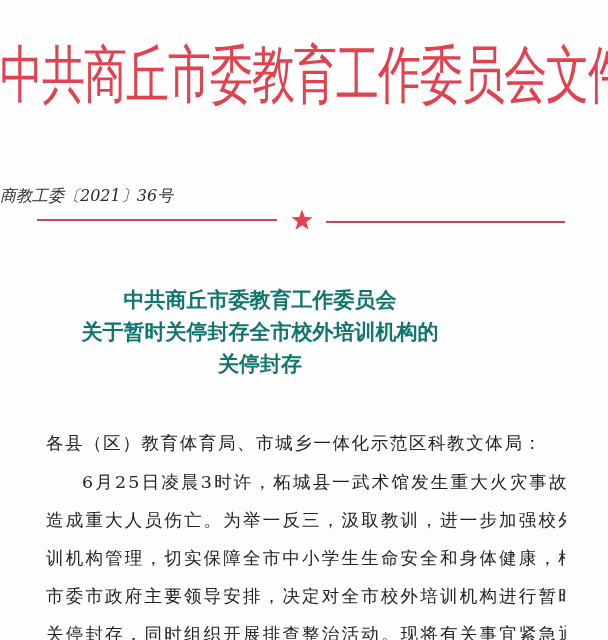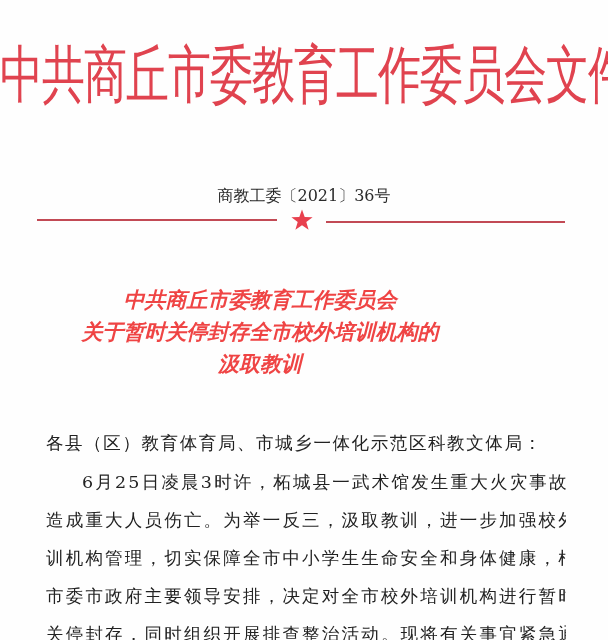--- a/index.html
+++ b/index.html
@@ -35,25 +35,25 @@
       transform: scaleY(1.45);
       transform-origin: center center;
       font-weight: normal;
       white-space: nowrap;
     }
     .doc-number {
       position: absolute;
       left: 0;
       width: 608px;
       top: 184px;
-      text-align: center;
       font-size: 16px;
       line-height: 24px;
       color: #2a2a2a;
       white-space: nowrap;
+      font-style: italic;
     }
     .divider-row {
       position: absolute;
       top: 208px;
       left: 0;
       width: 608px;
       height: 24px;
     }
     .divider-line {
       position: absolute;
@@ -80,22 +80,21 @@
     .doc-title {
       position: absolute;
       left: 0;
       width: 520px;
       top: 284px;
       text-align: center;
       font-family: "DejaVu Serif", "Liberation Serif", serif;
       font-weight: bold;
       font-size: 21px;
       line-height: 32px;
-      color: #ef4444;
-      font-style: italic;
+      color: #0f766e;
     }
     .doc-title div {
       white-space: nowrap;
     }
     .body-text {
       position: absolute;
       left: 46px;
       width: 520px;
       top: 425px;
       font-family: "DejaVu Serif", "Liberation Serif", serif;
@@ -130,21 +129,21 @@
     <div class="divider-line left"></div>
     <svg class="star" viewBox="0 0 24 24">
       <polygon points="12,1.5 14.7,9 22.6,9.2 16.3,14 18.6,21.8 12,17.2 5.4,21.8 7.7,14 1.4,9.2 9.3,9" fill="#e8404e"></polygon>
     </svg>
     <div class="divider-line right"></div>
   </div>
 
   <div class="doc-title">
     <div>中共商丘市委教育工作委员会</div>
     <div>关于暂时关停封存全市校外培训机构的</div>
-    <div>汲取教训</div>
+    <div>关停封存</div>
   </div>
 
   <div class="body-text">
     <div class="body-line salutation">各县（区）教育体育局、市城乡一体化示范区科教文体局：</div>
     <div class="body-line indent">6月25日凌晨3时许，柘城县一武术馆发生重大火灾事故，</div>
     <div class="body-line">造成重大人员伤亡。为举一反三，汲取教训，进一步加强校外培</div>
     <div class="body-line">训机构管理，切实保障全市中小学生生命安全和身体健康，根据</div>
     <div class="body-line">市委市政府主要领导安排，决定对全市校外培训机构进行暂时</div>
     <div class="body-line">关停封存，同时组织开展排查整治活动。现将有关事宜紧急通</div>
   </div>

